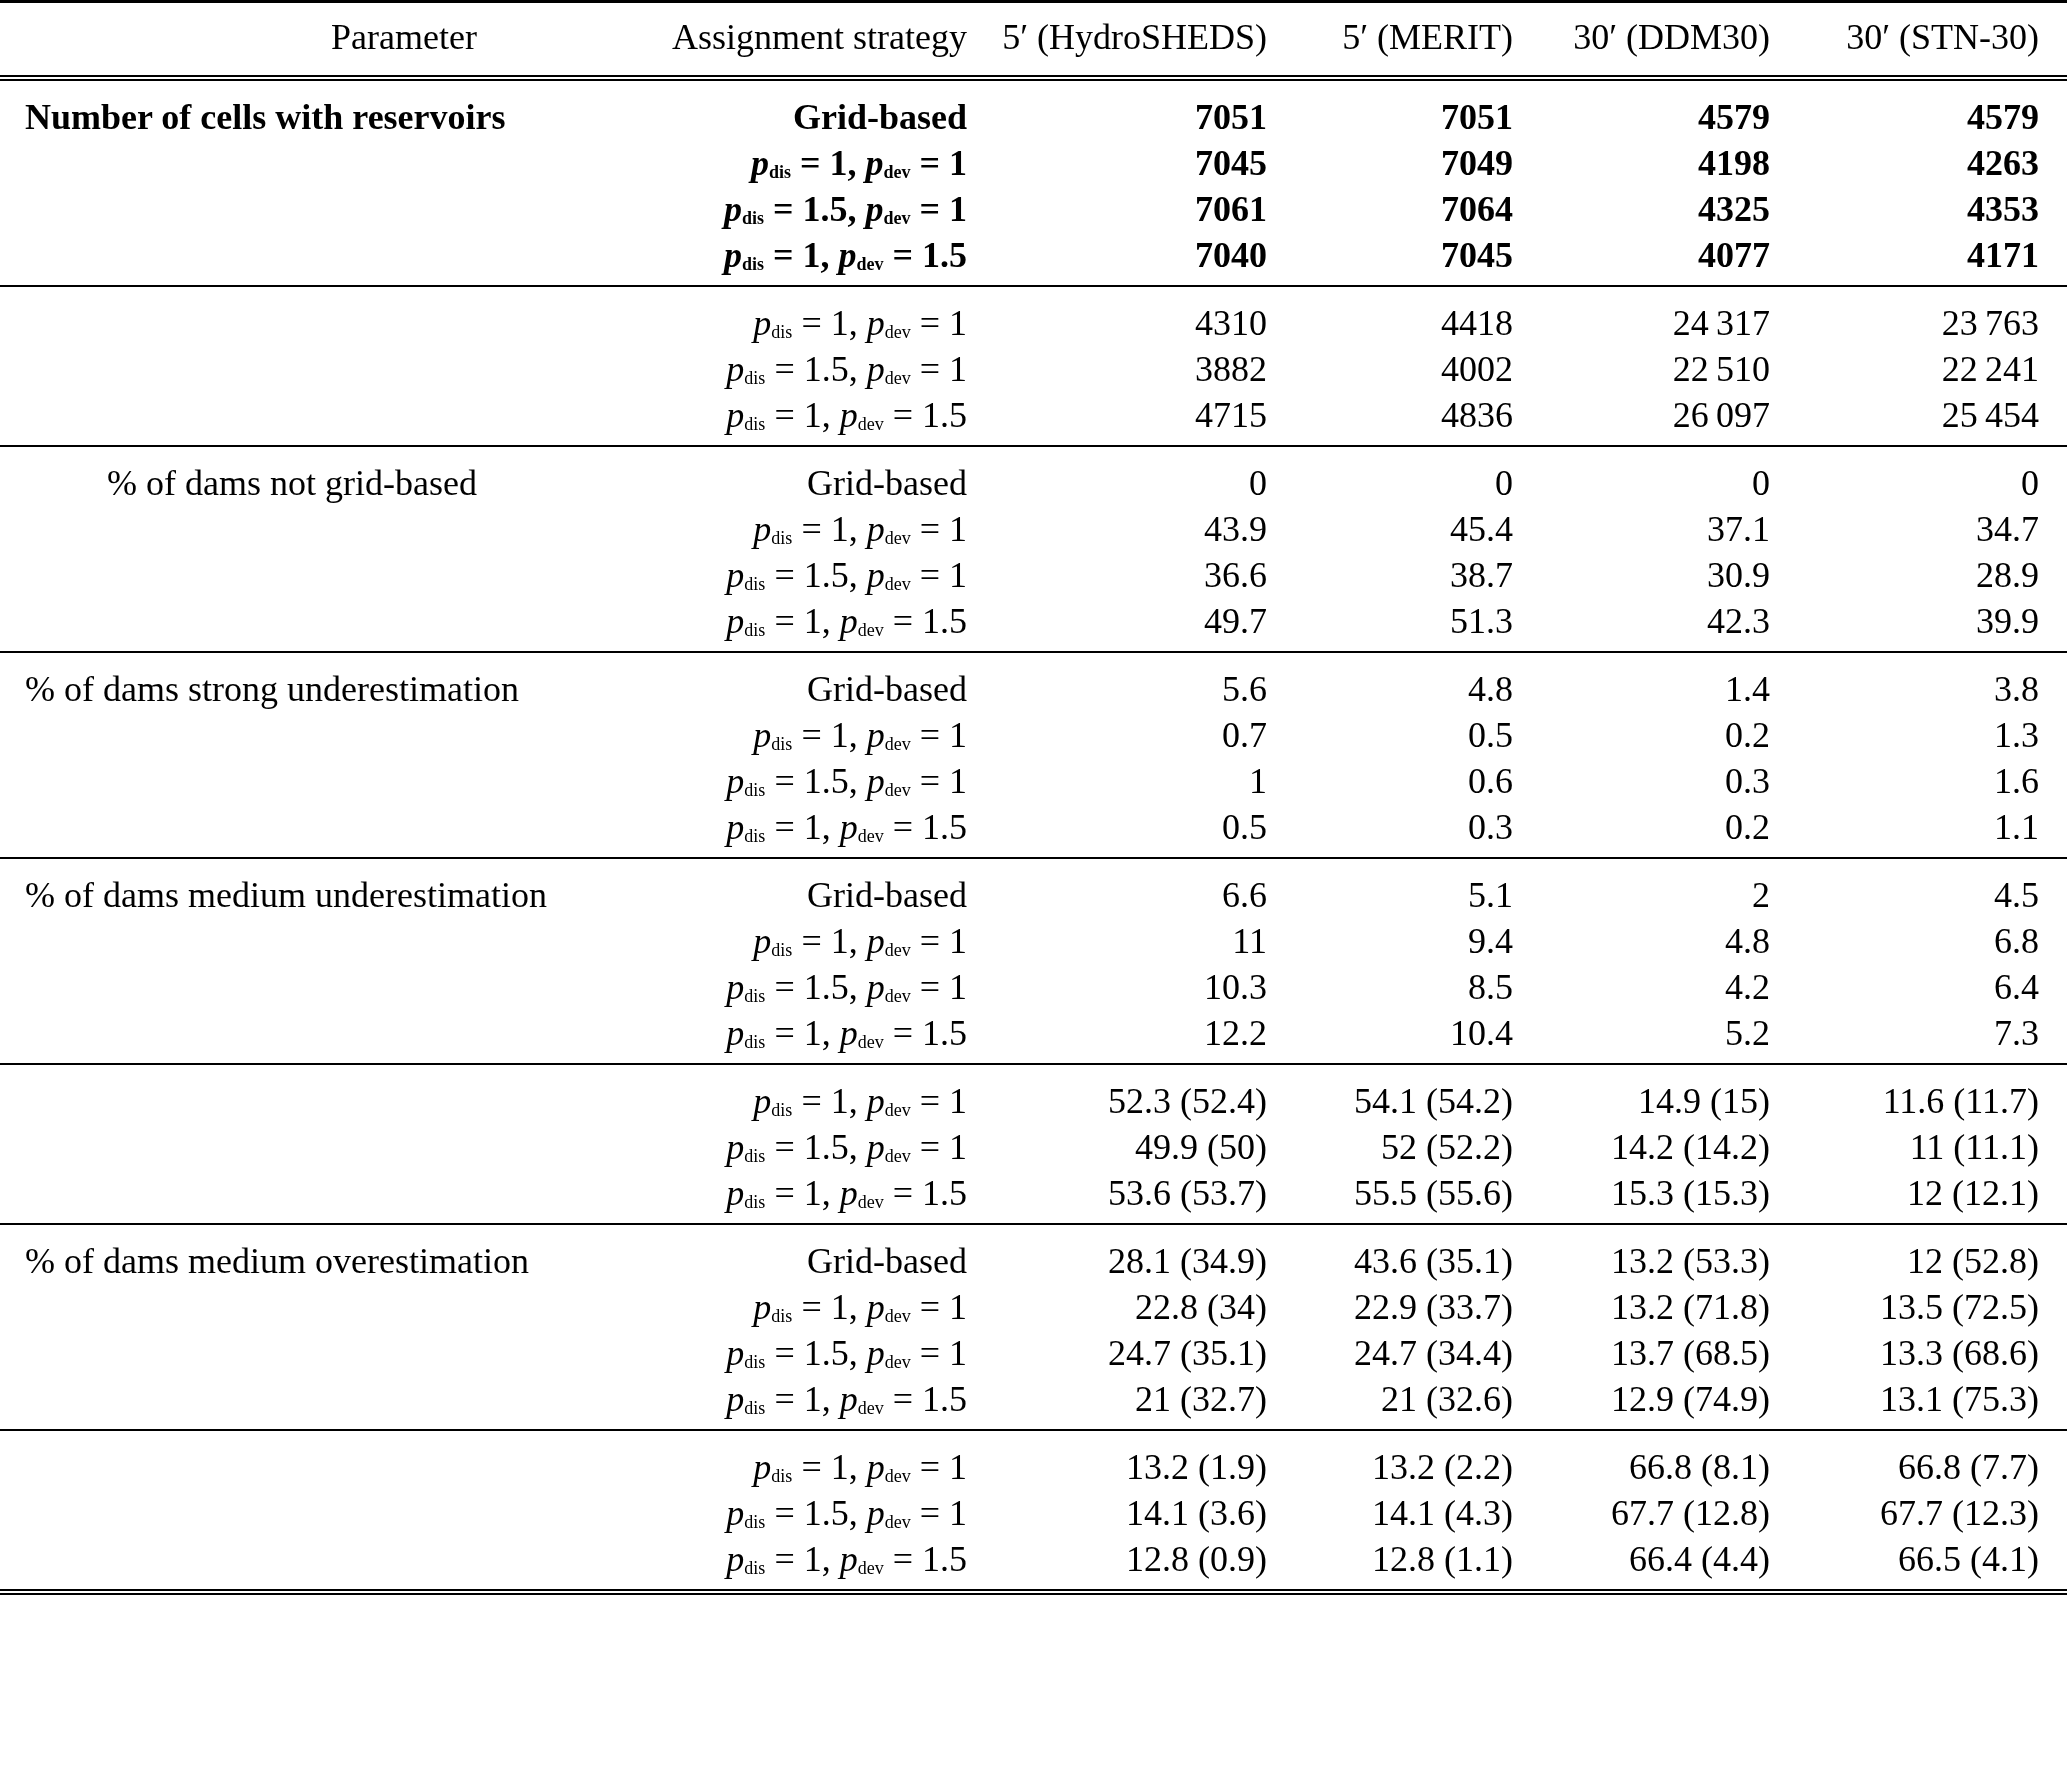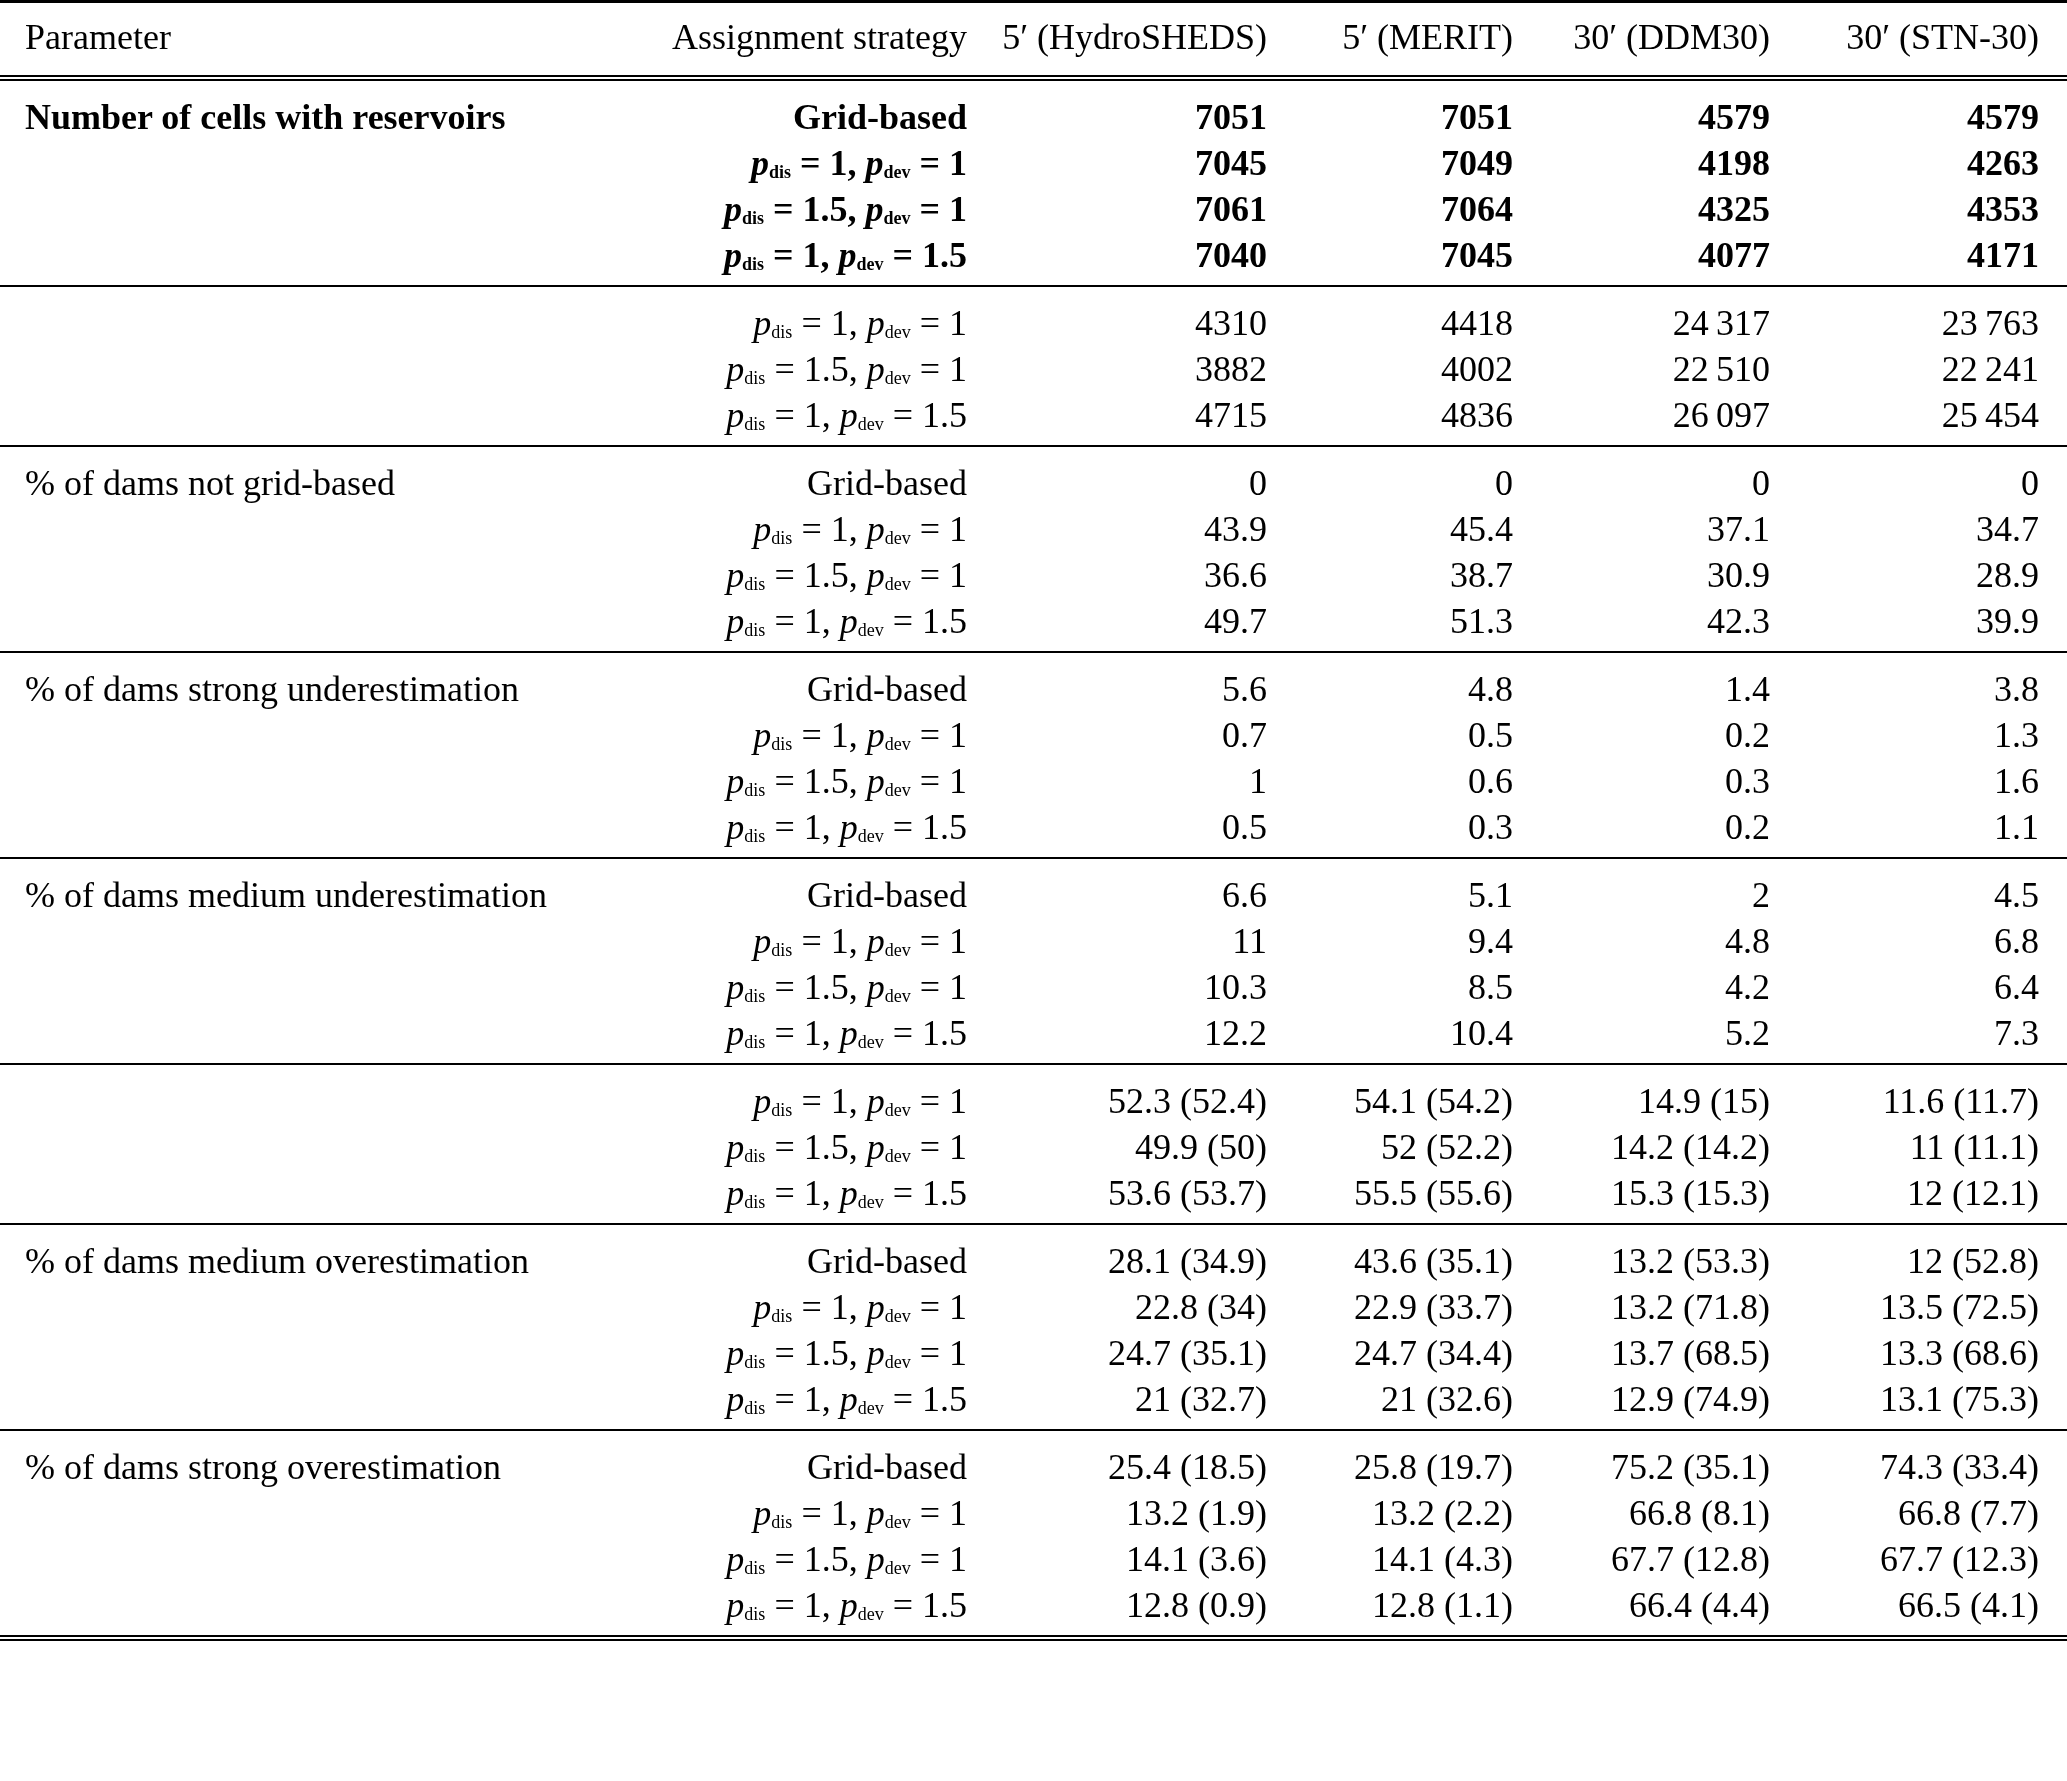--- a/index.html
+++ b/index.html
@@ -40,21 +40,21 @@
   }
   td {
     padding-top: 0;
     padding-bottom: 0;
     vertical-align: baseline;
     white-space: nowrap;
   }
   tbody tr:first-child td { padding-top: 13px; }
   tbody tr:last-child td { padding-bottom: 7px; }
   .param, th.param {
-    text-align: left;
+    text-align: right;
     padding-left: 25px;
   }
   .strategy, th.strategy {
     text-align: right;
   }
   .num, th.num {
     text-align: right;
   }
   td.last, th.last {
     padding-right: 28px;
@@ -310,28 +310,20 @@
         <td class="param"></td>
         <td class="strategy"><span class="pv">p</span><sub>dis</sub> = 1, <span class="pv">p</span><sub>dev</sub> = 1.5</td>
         <td class="num">21 (32.7)</td>
         <td class="num">21 (32.6)</td>
         <td class="num">12.9 (74.9)</td>
         <td class="num last">13.1 (75.3)</td>
       </tr>
     </tbody>
     <tbody>
       <tr>
-        <td class="param">% of dams strong overestimation</td>
-        <td class="strategy">Grid-based</td>
-        <td class="num">25.4 (18.5)</td>
-        <td class="num">25.8 (19.7)</td>
-        <td class="num">75.2 (35.1)</td>
-        <td class="num last">74.3 (33.4)</td>
-      </tr>
-      <tr>
         <td class="param"></td>
         <td class="strategy"><span class="pv">p</span><sub>dis</sub> = 1, <span class="pv">p</span><sub>dev</sub> = 1</td>
         <td class="num">13.2 (1.9)</td>
         <td class="num">13.2 (2.2)</td>
         <td class="num">66.8 (8.1)</td>
         <td class="num last">66.8 (7.7)</td>
       </tr>
       <tr>
         <td class="param"></td>
         <td class="strategy"><span class="pv">p</span><sub>dis</sub> = 1.5, <span class="pv">p</span><sub>dev</sub> = 1</td>

